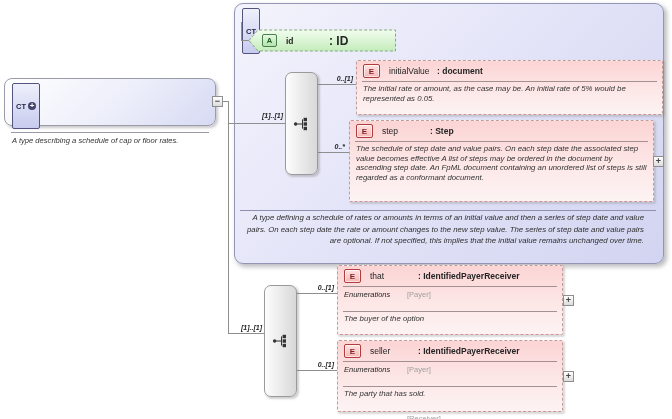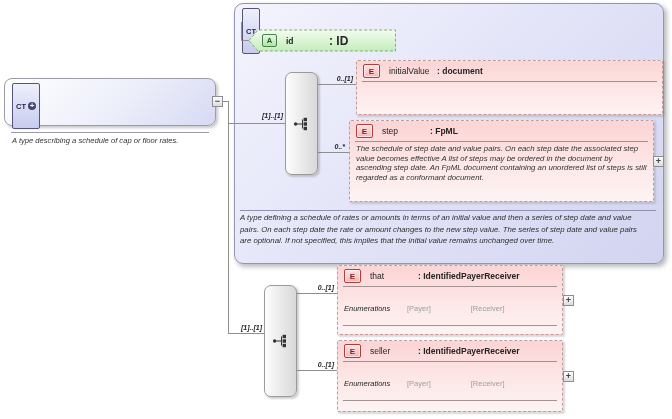--- a/index.html
+++ b/index.html
@@ -53,31 +53,31 @@
         box-shadow:1.5px 1.5px 2px rgba(130,130,130,.3);}
   .ebox-head{display:flex;align-items:center;height:20px;padding:0 6px;}
   .ebadge{width:15px;height:12px;border:1px solid #b23b3b;border-radius:2px;
           background:linear-gradient(180deg,#ffe4e4,#f5b6b6);box-shadow:inset 0 0 0 1px rgba(255,255,255,.6);
           color:#7c1f1f;font-weight:bold;font-size:8px;display:flex;align-items:center;justify-content:center;
           margin-right:9px;flex:none;}
   .ename{font-weight:normal;font-size:8.5px;color:#242424;width:48px;flex:none;}
   .etype{font-weight:bold;font-size:8.5px;color:#242424;white-space:nowrap;}
   .esep{height:1px;background:#a39191;margin:0 5px;}
   .edoc{font-style:italic;font-size:7.8px;color:#333;padding:2px 6px 0 6px;line-height:9.6px;}
-  .enums{display:flex;font-size:7.5px;padding:3px 6px 2px 6px;height:19px;margin-top:14px;}
+  .enums{display:flex;font-size:7.5px;padding:3px 6px 2px 6px;height:19px;}
   .enum-label{font-style:italic;color:#1f1f1f;width:63px;flex:none;}
-  .enum-vals{color:#9e9e9e;display:flex;flex-direction:row;line-height:9px;gap:40px;}
+  .enum-vals{color:#9e9e9e;display:flex;flex-direction:column;line-height:9px;gap:40px;}
 
   .sqbtn{position:absolute;width:9px;height:9px;border:1px solid #8e8e8e;
          background:linear-gradient(180deg,#ffffff,#dcdcdc);color:#444;font-size:9px;line-height:8px;
          text-align:center;font-weight:bold;cursor:pointer;}
 
   .schedule-sep{position:absolute;left:240px;top:210px;width:416px;height:1px;background:#8f8fae;}
   .schedule-doc{position:absolute;left:240px;top:212px;width:404px;font-style:italic;font-size:7.8px;
-                color:#2e2e2e;line-height:11.5px;}
+                color:#2e2e2e;line-height:11.5px;text-align:right;}
 </style>
 </head>
 <body>
 
 <div class="canvas">
 
   <div class="schedule-box">
     <div class="box-head">
       <span class="ctbadge">
         <span>CT</span>
@@ -127,28 +127,29 @@
   </div>
 
   <div class="occ" style="left:320px;top:75px;width:33px">0..[1]</div>
   <div class="ebox" style="left:356px;top:60px;width:305px;height:53px">
     <div class="ebox-head">
       <span class="ebadge">E</span>
       <span class="ename">initialValue</span>
       <span class="etype">: document</span>
     </div>
     <div class="esep"></div>
+    <div class="edoc">The initial rate or amount, as the case may be. An initial rate of 5% would be represented as 0.05.</div>
   </div>
 
   <div class="occ" style="left:318px;top:143px;width:27px">0..*</div>
   <div class="ebox" style="left:349px;top:120px;width:303px;height:80px">
     <div class="ebox-head">
       <span class="ebadge">E</span>
       <span class="ename">step</span>
-      <span class="etype">: FpML</span>
+      <span class="etype">: Step</span>
     </div>
     <div class="esep"></div>
     <div class="edoc">The schedule of step date and value pairs. On each step date the associated step value becomes effective A list of steps may be ordered in the document by ascending step date. An FpML document containing an unordered list of steps is still regarded as a conformant document.</div>
   </div>
   <div class="sqbtn" style="left:653px;top:156px">+</div>
 
   <div class="schedule-sep"></div>
   <div class="schedule-doc">A type defining a schedule of rates or amounts in terms of an initial value and then a series of step date and value pairs. On each step date the rate or amount changes to the new step value. The series of step date and value pairs are optional. If not specified, this implies that the initial value remains unchanged over time.</div>
 
   <div class="occ" style="left:228px;top:324px;width:34px">[1]..[1]</div>
@@ -172,39 +173,41 @@
     </div>
     <div class="esep"></div>
     <div class="enums">
       <span class="enum-label">Enumerations</span>
       <span class="enum-vals">
         <span>[Payer]</span>
         <span>[Receiver]</span>
       </span>
     </div>
     <div class="esep"></div>
+    <div class="edoc">The buyer of the option</div>
   </div>
   <div class="sqbtn" style="left:563px;top:295px">+</div>
 
   <div class="occ" style="left:301px;top:361px;width:33px">0..[1]</div>
   <div class="ebox" style="left:337px;top:340px;width:224px;height:70px">
     <div class="ebox-head">
       <span class="ebadge">E</span>
       <span class="ename">seller</span>
       <span class="etype">: IdentifiedPayerReceiver</span>
     </div>
     <div class="esep"></div>
     <div class="enums">
       <span class="enum-label">Enumerations</span>
       <span class="enum-vals">
         <span>[Payer]</span>
         <span>[Receiver]</span>
       </span>
     </div>
     <div class="esep"></div>
+    <div class="edoc">The party that has sold.</div>
   </div>
   <div class="sqbtn" style="left:563px;top:371px">+</div>
 
   <div class="root-box">
     <div class="box-head">
       <span class="ctbadge">
         <span>CT</span>
         <span class="ctplus">+</span>
       </span>
     </div>

